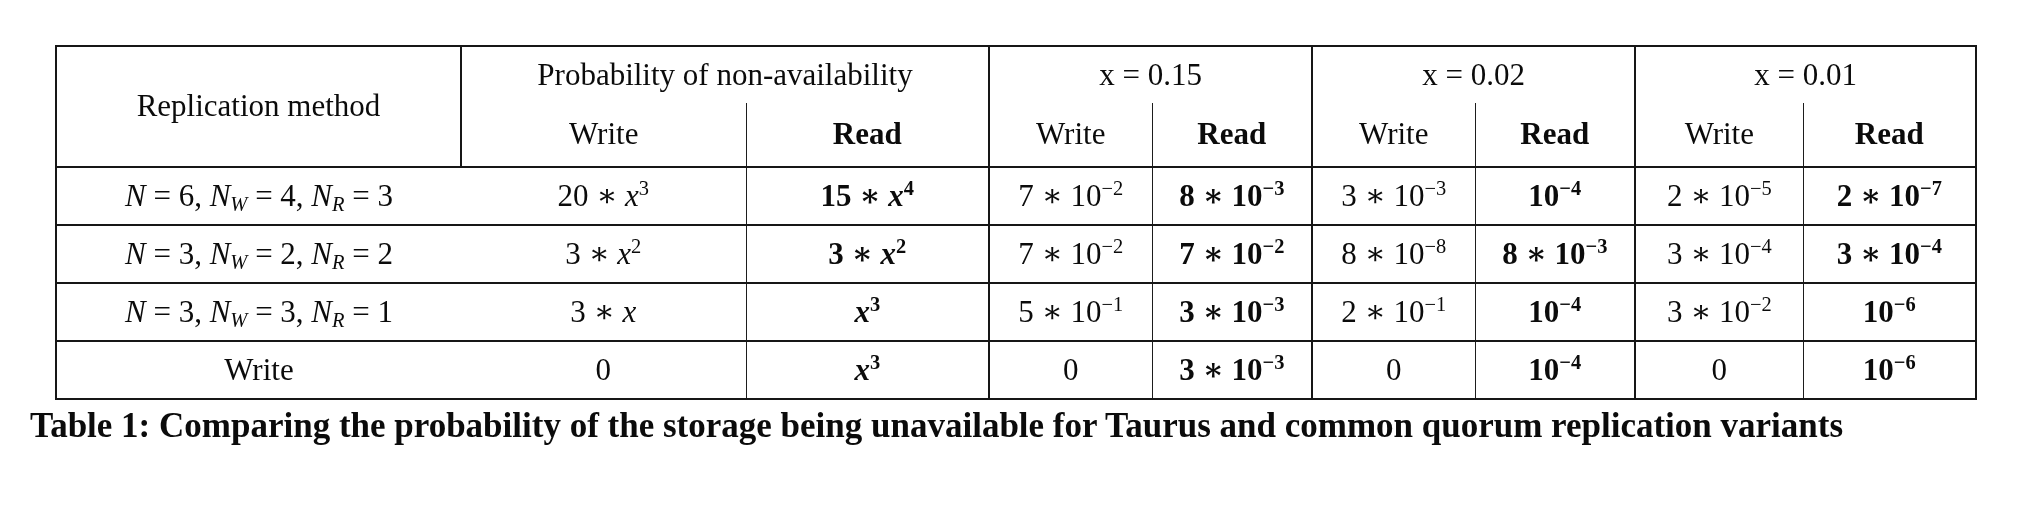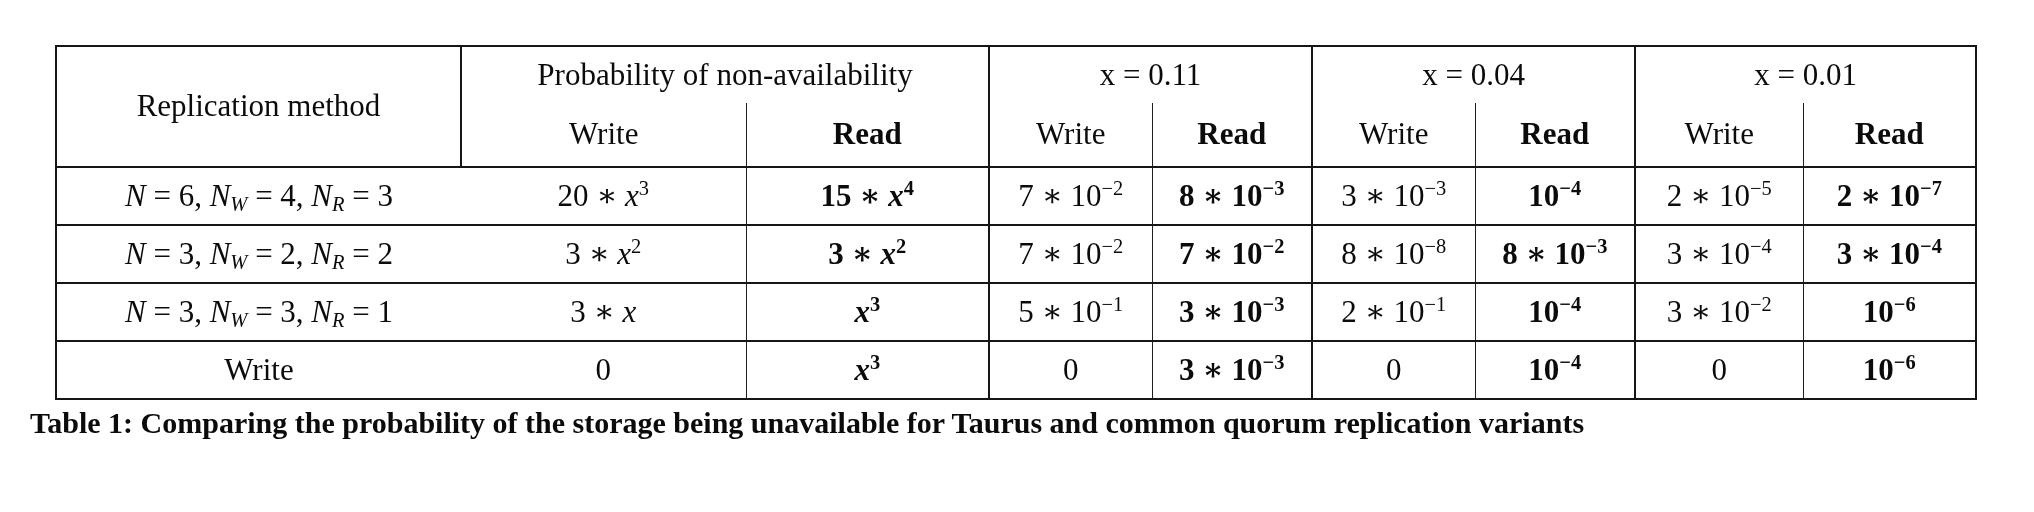--- a/index.html
+++ b/index.html
@@ -41,21 +41,21 @@
   sup, sub { font-size: 0.66em; line-height: 0; }
   sup { vertical-align: 0.55em; }
   sub { vertical-align: -0.22em; }
   i { font-style: italic; }
   .caption {
     position: absolute;
     left: 30px;
     top: 403px;
     width: 1992px;
     font-weight: bold;
-    font-size: 30px;
+    font-size: 35px;
     line-height: 1.32;
     color: #0b0b0b;
   }
 </style>
 </head>
 <body>
 
 <div class="page">
 
   <table class="tbl">
@@ -67,22 +67,22 @@
         <col style="width:160px">
         <col style="width:163px">
       <col style="width:160px">
         <col style="width:168px">
         <col style="width:173px">
     </colgroup>
     <tbody>
       <tr class="hr1">
         <td class="corner" rowspan="2">Replication method</td>
         <td class="grp" colspan="2">Probability of non-availability</td>
-        <td class="grp gb" colspan="2">x = 0.11</td>
-        <td class="grp gb" colspan="2">x = 0.04</td>
+        <td class="grp gb" colspan="2">x = 0.15</td>
+        <td class="grp gb" colspan="2">x = 0.02</td>
         <td class="grp gb" colspan="2">x = 0.01</td>
       </tr>
       <tr class="hr2">
         <td class="sub">Write</td>
         <td class="sub sdiv">Read</td>
         <td class="sub gdiv">Write</td>
         <td class="sub sdiv">Read</td>
         <td class="sub gdiv">Write</td>
         <td class="sub sdiv">Read</td>
         <td class="sub gdiv">Write</td>

